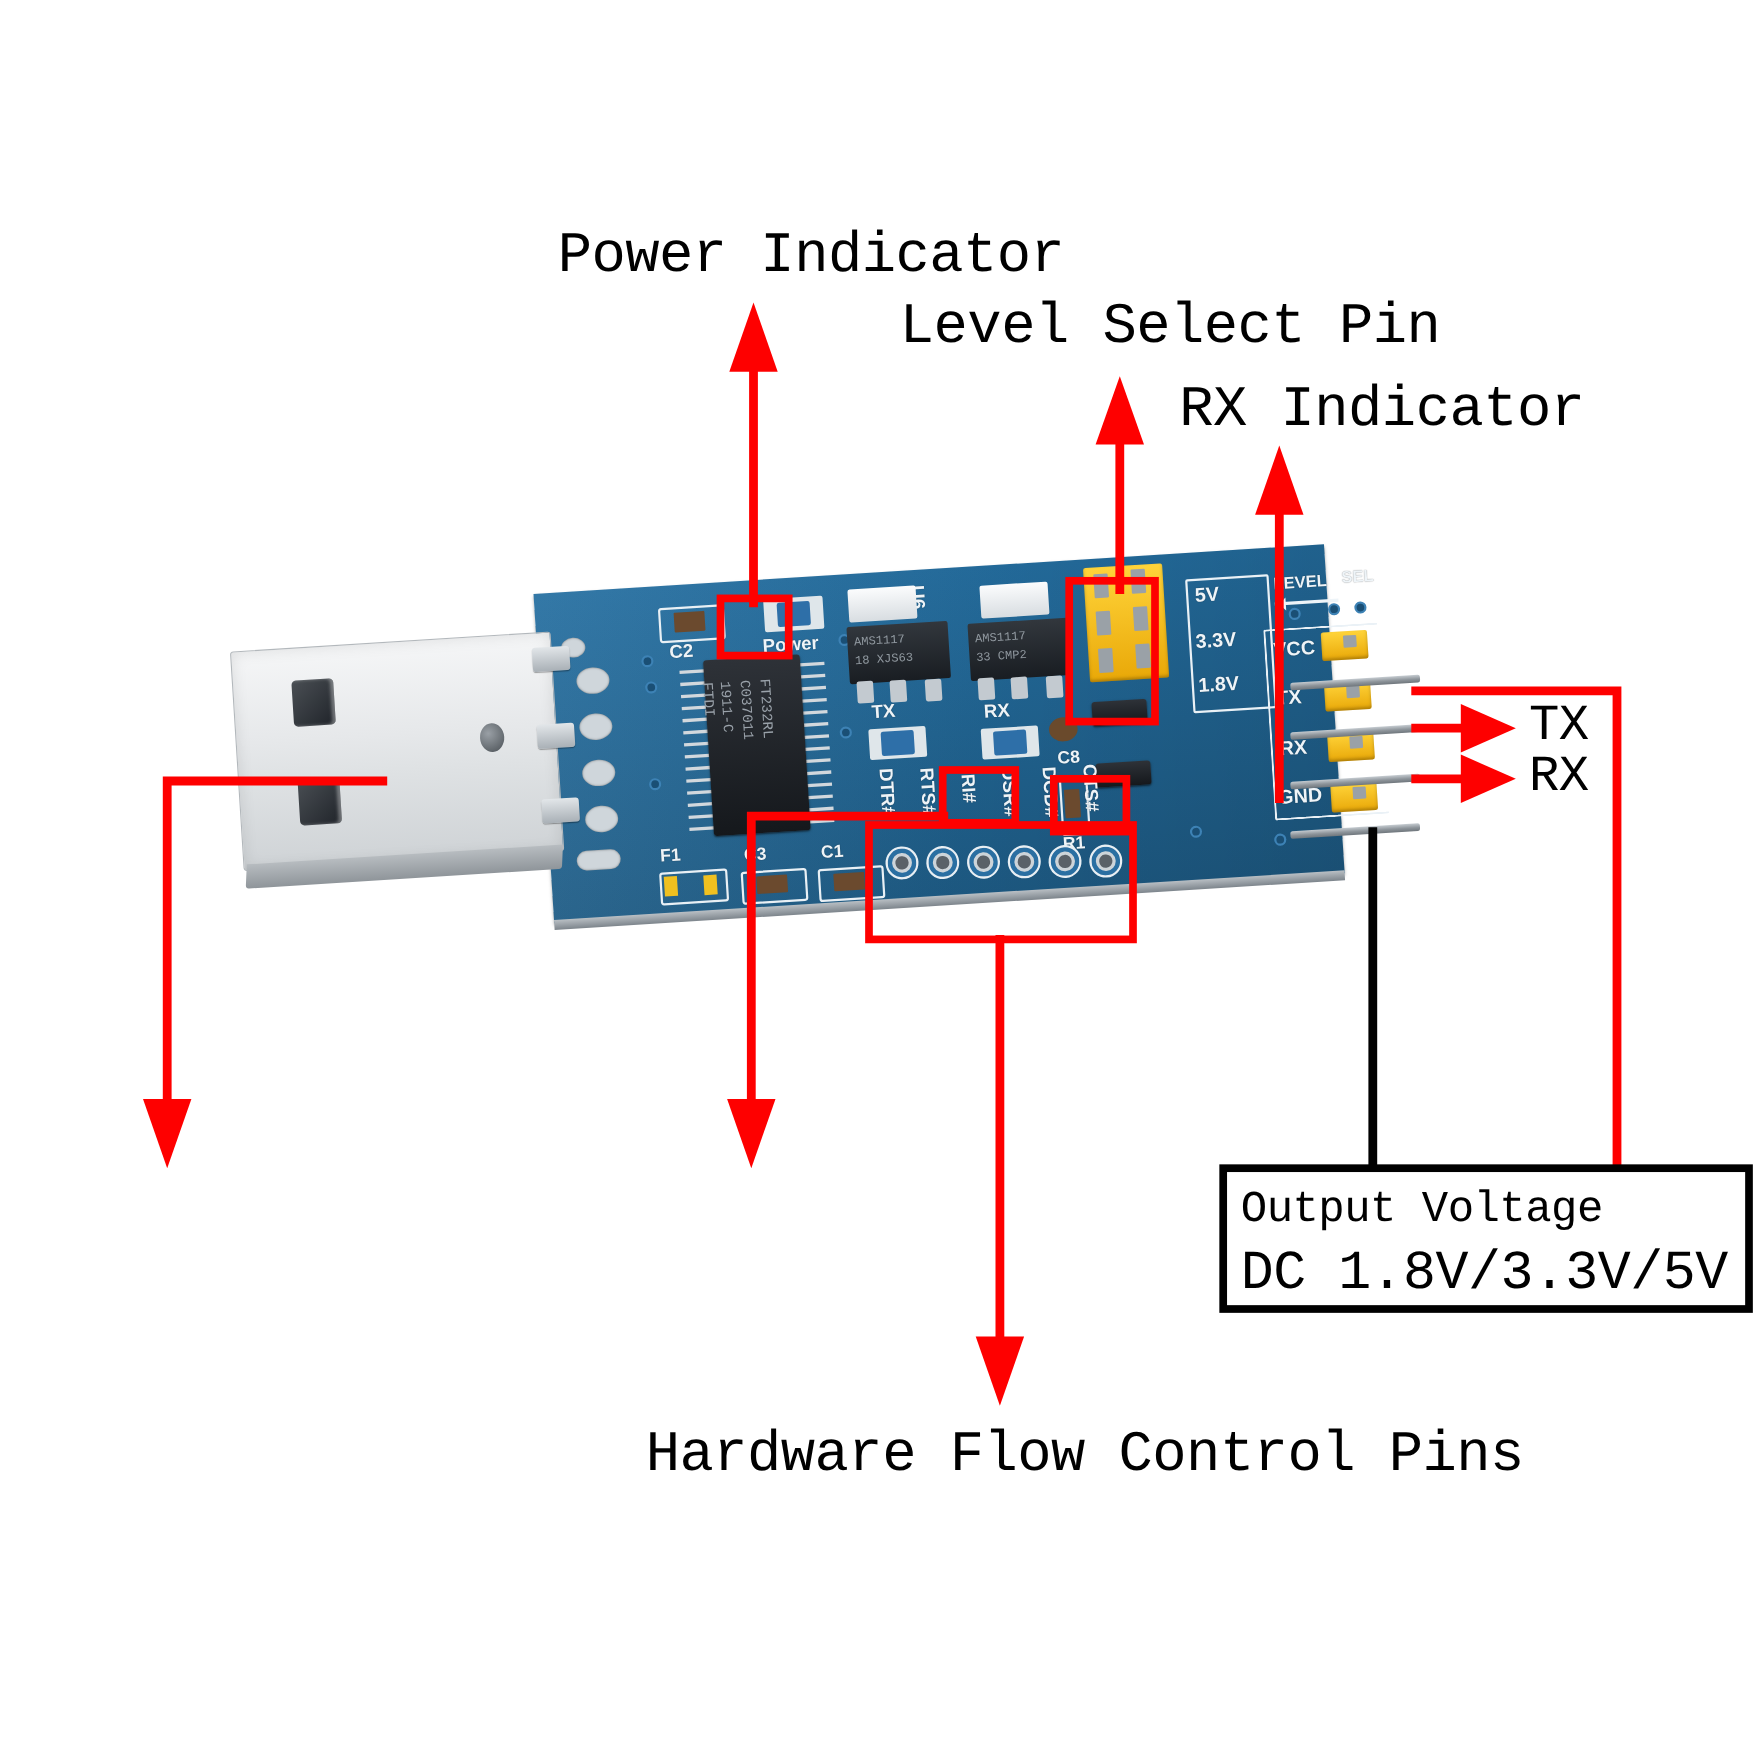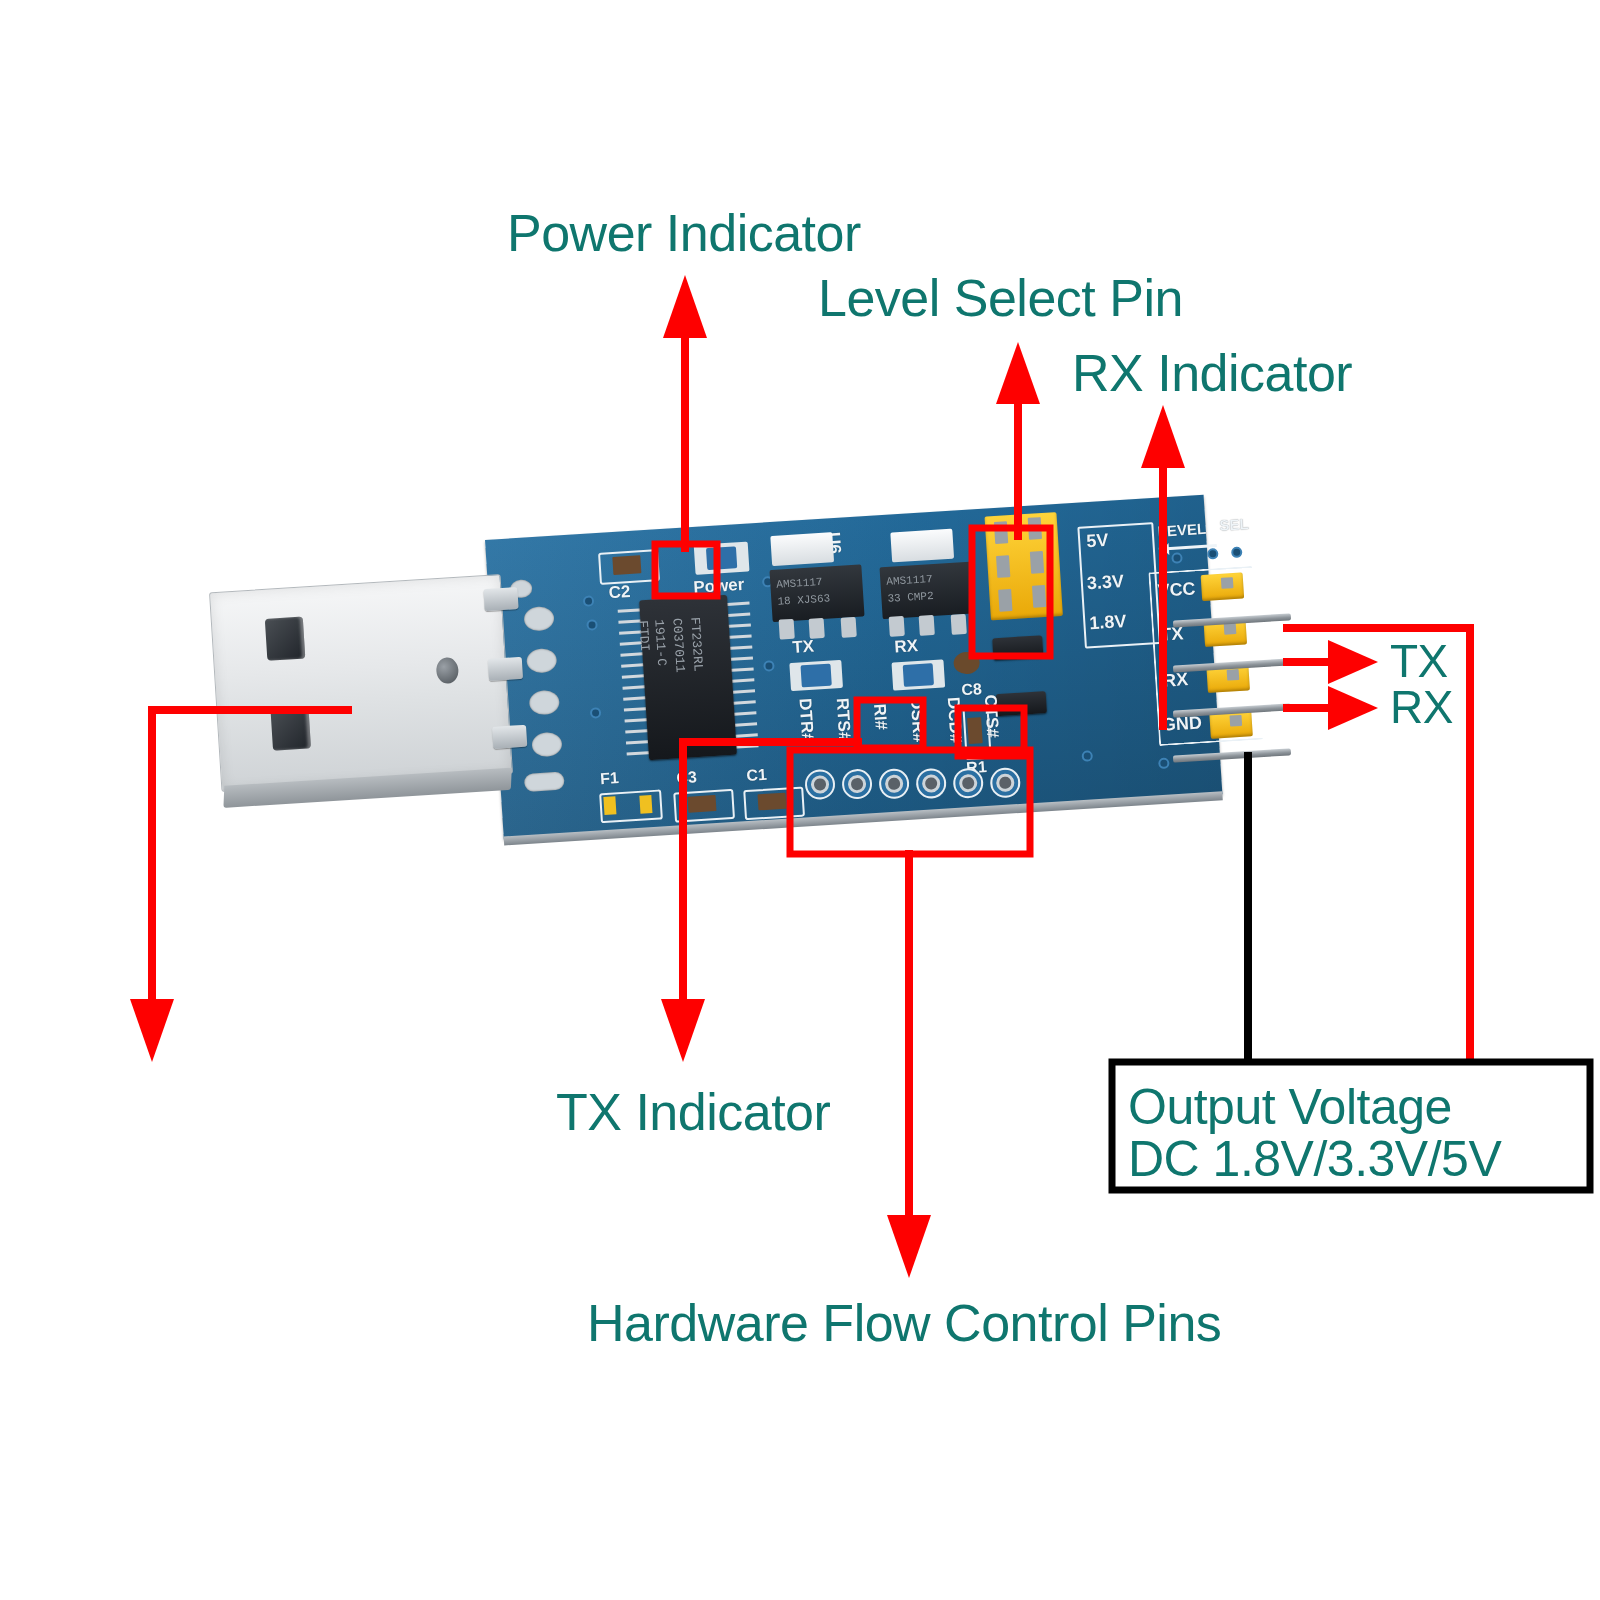--- a/index.html
+++ b/index.html
@@ -1,21 +1,21 @@
 <!DOCTYPE html>
 <html><head>
 <meta charset="utf-8">
 <style>
   html,body{margin:0;padding:0;background:#ffffff;}
   #stage{
     position:relative;width:1600px;height:1600px;background:#ffffff;overflow:hidden;
     font-family:"Liberation Sans","DejaVu Sans",sans-serif;
   }
-  .lbl{position:absolute;color:#0f766e;white-space:nowrap;font-weight:400;
-       font-family:Liberation Sans, sans-serif;letter-spacing:-0.5px;}
+  .lbl{position:absolute;color:#000000;white-space:nowrap;font-weight:400;
+       font-family:Liberation Mono, monospace;letter-spacing:-0.5px;}
 
   
   #board-wrap{position:absolute;left:455px;top:520px;width:760px;height:360px;}
   #pcb{
     position:absolute;left:30px;top:20px;width:720px;height:300px;
     background:
       linear-gradient(105deg,rgba(255,255,255,.07) 0%,rgba(0,0,0,.05) 55%,rgba(0,0,0,.14) 100%),
       linear-gradient(#246ea0,#1e5c86);
     transform:rotate(-3.6deg);transform-origin:0 0;
     box-shadow:0 2px 3px rgba(0,0,0,.35);
@@ -353,25 +353,24 @@
     <rect x="1112" y="1062" width="478" height="128" fill="none" stroke="#000000" stroke-width="7"></rect>
   </svg>
 
   <div class="lbl" style="left:507px;top:203px;font-size:52px;">Power Indicator</div>
 
   <div class="lbl" style="left:1072px;top:343px;font-size:52px;">RX Indicator</div>
 
   <div class="lbl" style="left:818px;top:268px;font-size:52px;">Level Select Pin</div>
 
 
-  <div class="lbl" style="left:556px;top:1082px;font-size:52px;">TX Indicator</div>
 
   <div class="lbl" style="left:587px;top:1293px;font-size:52px;">Hardware Flow Control Pins</div>
 
   <div class="lbl" style="left:1390px;top:634px;font-size:46px;">TX</div>
 
   <div class="lbl" style="left:1390px;top:680px;font-size:46px;">RX</div>
 
-  <div class="lbl" style="left:1128px;top:1078px;font-size:50px;">Output Voltage</div>
+  <div class="lbl" style="left:1128px;top:1078px;font-size:40px;">Output Voltage</div>
 
   <div class="lbl" style="left:1128px;top:1130px;font-size:50px;">DC 1.8V/3.3V/5V</div>
 
 </div>
 
 </body></html>

